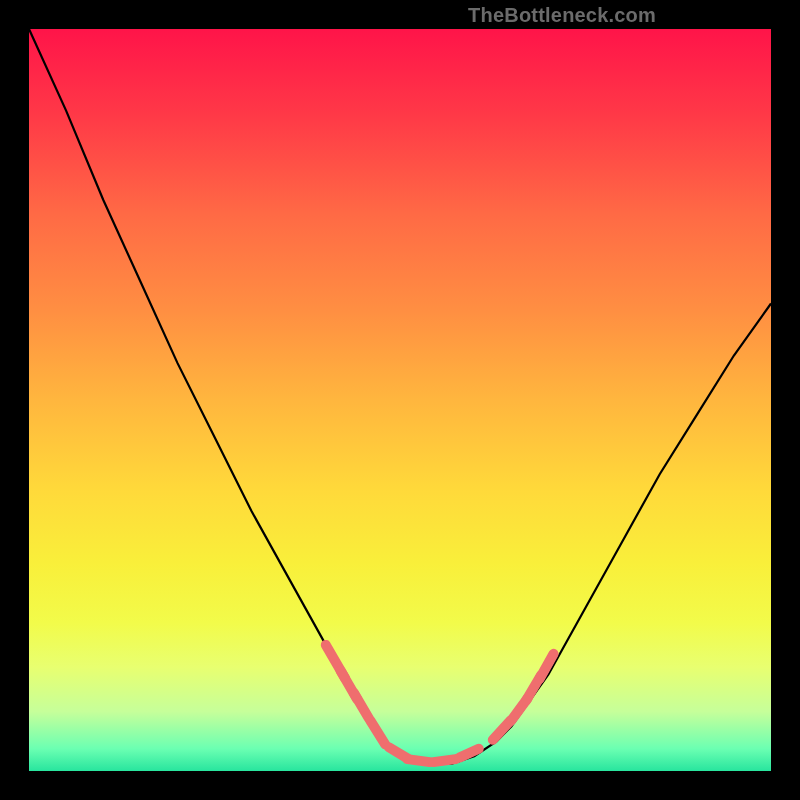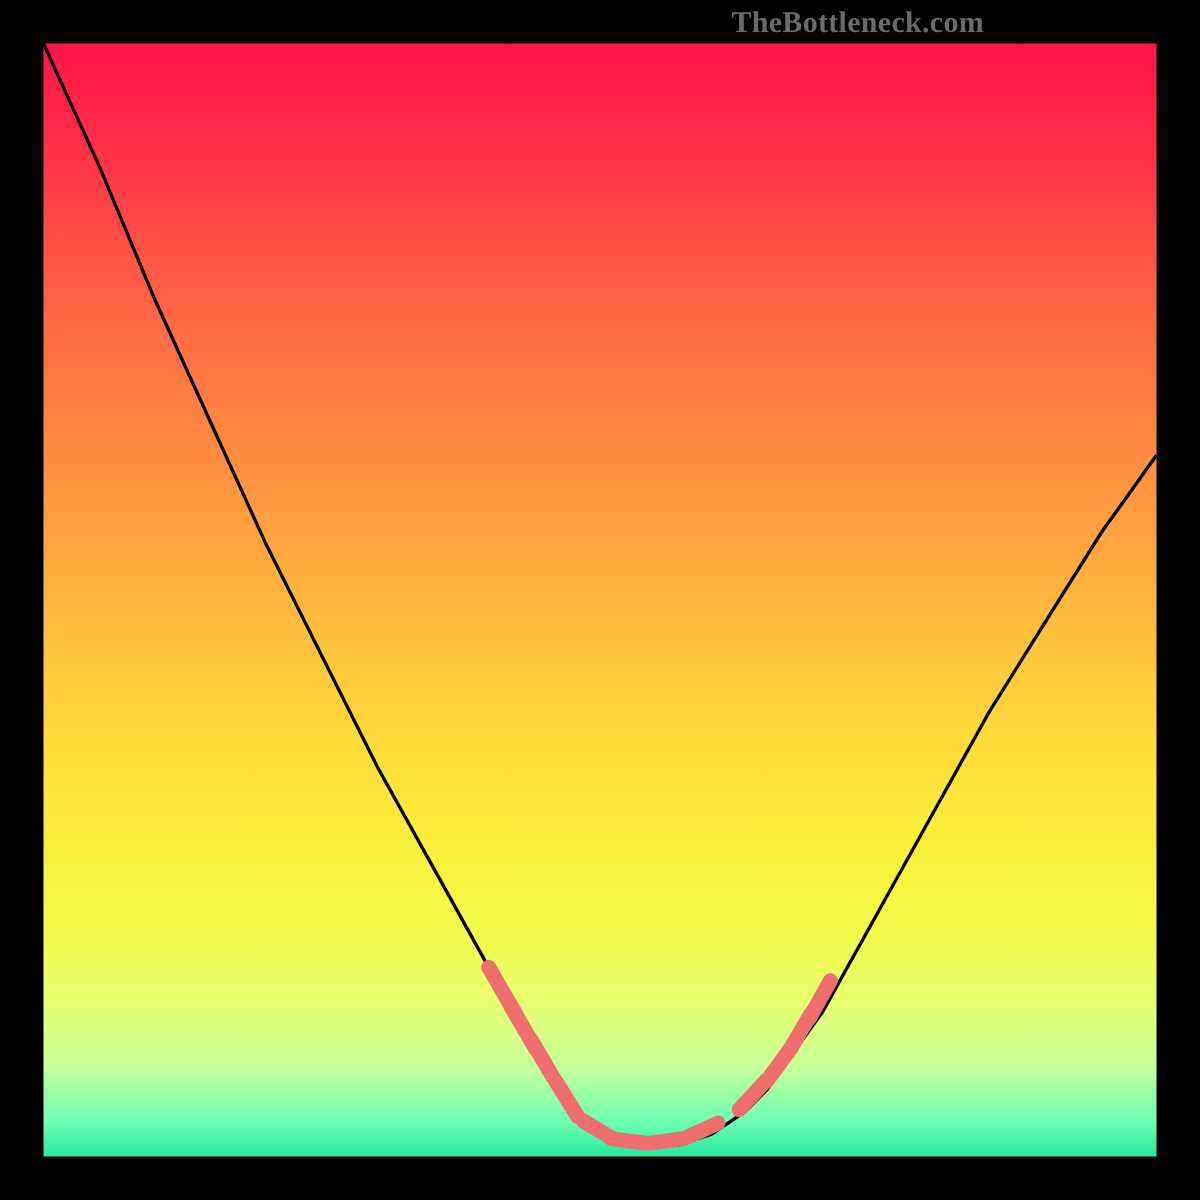--- a/index.html
+++ b/index.html
@@ -11,21 +11,20 @@
     overflow: hidden;
     font-family: Arial, Helvetica, sans-serif;
   }
   .frame {
     position: absolute;
     top: 0;
     left: 0;
     width: 688px;
     height: 800px;
     background: #000;
-    font-family: Liberation Serif, serif;
   }
   .plot {
     position: absolute;
     top: 29px;
     left: 29px;
     width: 742px;
     height: 742px;
     
   }
   .watermark {

